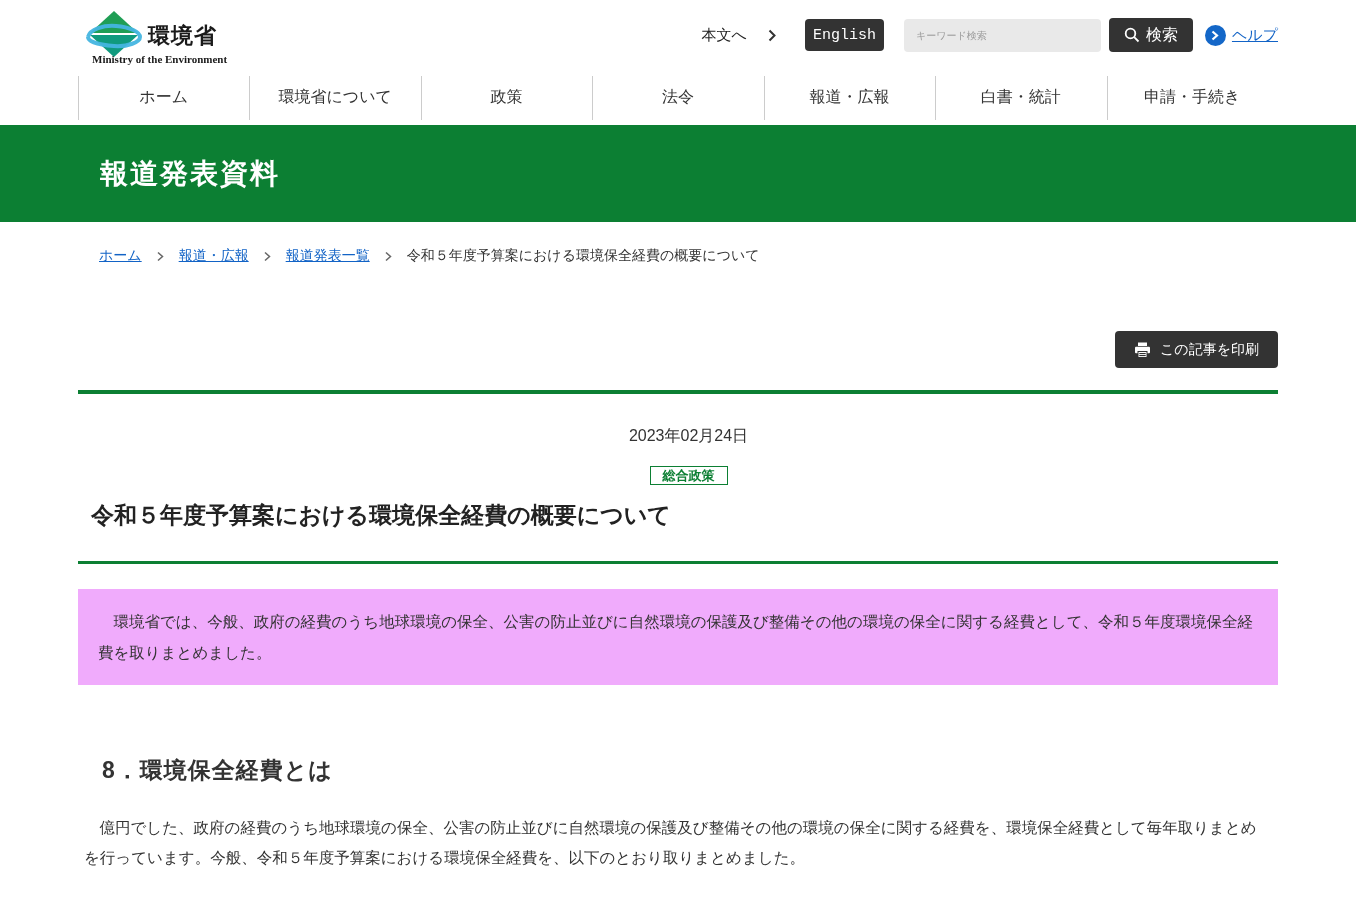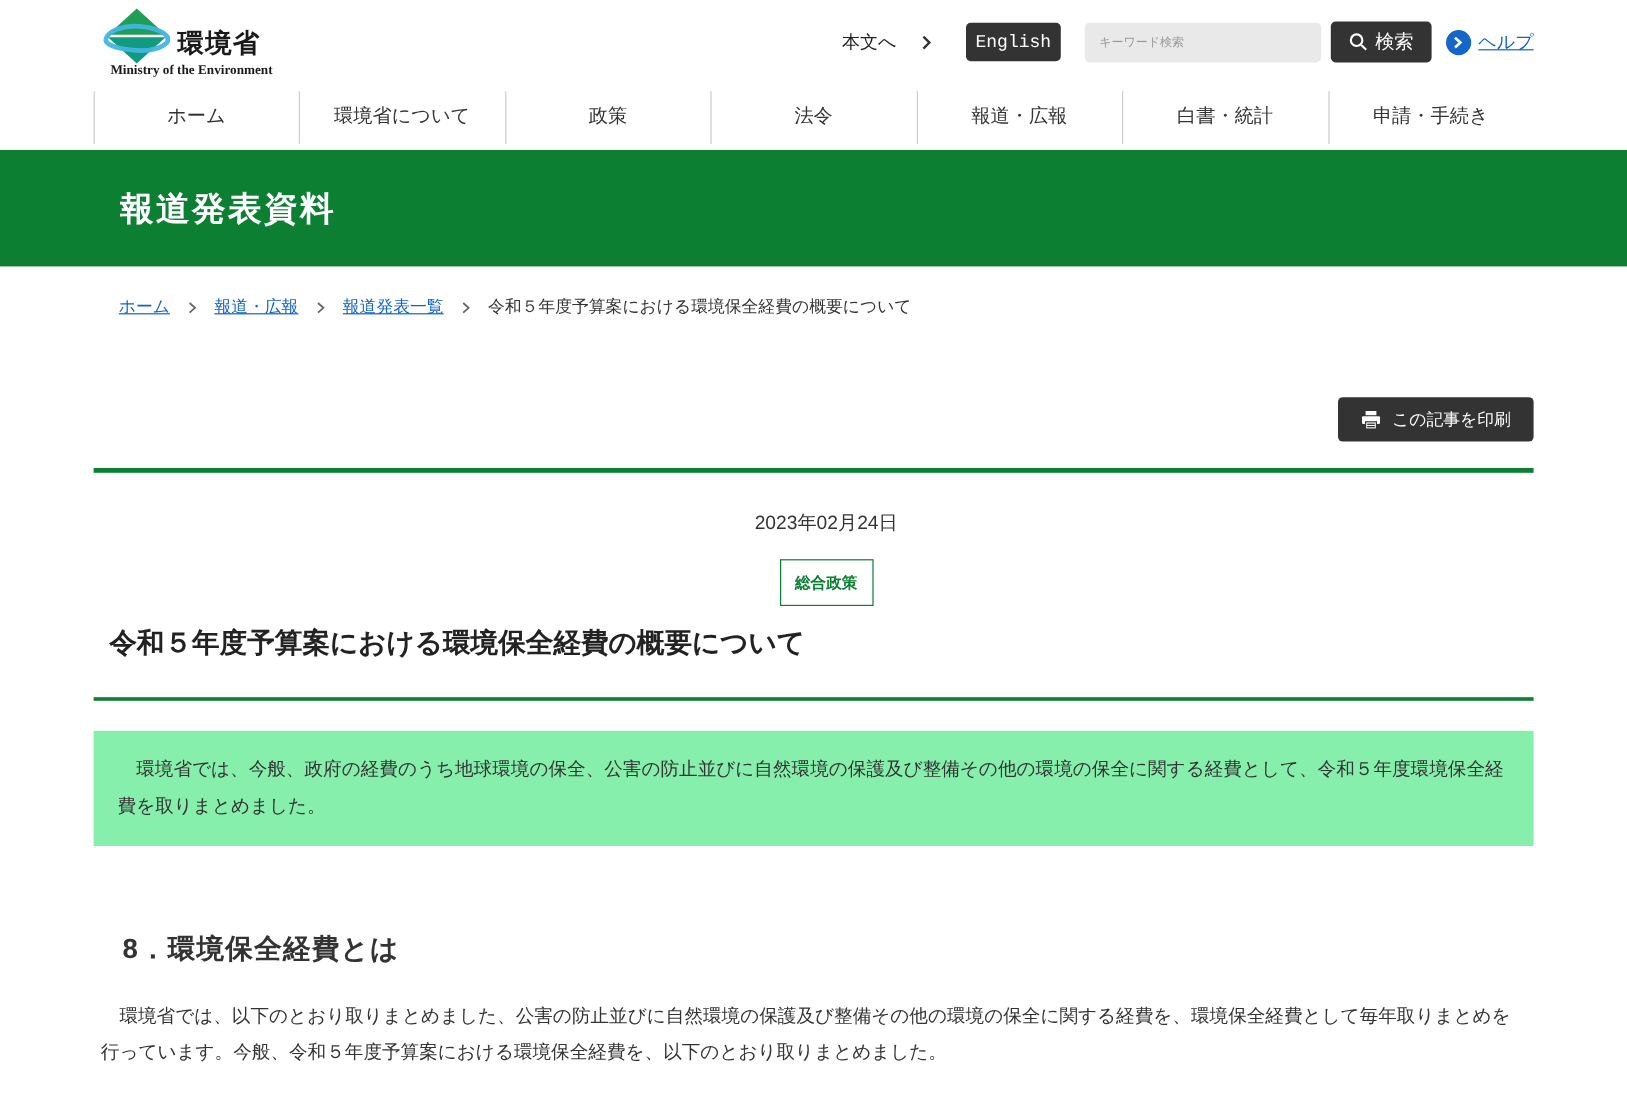--- a/index.html
+++ b/index.html
@@ -8,21 +8,21 @@
     font-family: "Liberation Sans", "DejaVu Sans", sans-serif;
     background: #ffffff;
     color: #333;
     overflow: hidden;
   }
   .container { width: 1200px; margin: 0 auto; }
 
   
   .top-bar { height: 70px; }
   .top-bar .container { height: 100%; display: flex; align-items: center; }
-  .logo { display: flex; align-items: flex-start; gap: 6px; margin-left: 8px; }
+  .logo { display: flex; align-items: center; gap: 6px; margin-left: 8px; }
   .logo-mark { width: 56px; height: 52px; flex: 0 0 auto; }
   .logo-textblock { display: flex; flex-direction: column; }
   .logo-title { font-size: 22px; font-weight: bold; color: #1a1a1a; margin-top: 16px; letter-spacing: 1px; }
   .logo-sub { font-family: "Liberation Serif", "DejaVu Serif", serif; font-size: 11px; font-weight: bold; color: #1a1a1a; margin-left: -56px; margin-top: 2px; white-space: nowrap; }
   .top-right { margin-left: auto; display: flex; align-items: center; }
   .skip-link { display: flex; align-items: center; gap: 21px; font-size: 15px; color: #222; cursor: pointer; }
   .btn-dark {
     background: #333333; color: #fff; border: none; border-radius: 4px;
     font-size: 15px; cursor: pointer; display: flex; align-items: center; justify-content: center;
     font-family: inherit;
@@ -69,27 +69,27 @@
   
   .rule { background: #0c7f33; }
   .rule-1 { height: 4px; margin-top: 22px; }
   .rule-2 { height: 3px; margin-top: 30px; }
 
   .date-row { margin-top: 32px; }
   .date-row .container { display: flex; align-items: center; gap: 19px; padding-left: 21px; flex-direction: column; }
   .article-date { font-size: 16px; color: #333; }
   .category-badge {
     border: 1px solid #0c7f33; color: #0c7f33; background: #fff;
-    font-size: 13px; font-weight: bold; padding: 12px 12px; line-height: 1; cursor: pointer;
+    font-size: 13px; font-weight: bold; padding: 2px 12px; line-height: 1; cursor: pointer;
   }
   .article-title-row { margin-top: 15px; }
   .article-title { font-size: 23px; font-weight: bold; color: #222; padding-left: 13px; }
 
   .summary-box-row { margin-top: 25px; }
-  .summary-box { background: #86efac; padding: 17px 20px; }
+  .summary-box { background: #f0abfc; padding: 17px 20px; }
   .summary-box p { font-size: 15.5px; line-height: 31px; color: #333; text-indent: 1em; }
 
   .section-heading-row { margin-top: 70px; }
   .section-heading { font-size: 23px; font-weight: bold; color: #333; padding-left: 24px; letter-spacing: 1px; }
 
   .body-row { margin-top: 27px; }
   .body-row p { font-size: 15.5px; line-height: 30px; color: #333; text-indent: 1em; padding: 0 6px; }
 
   .icon-svg { display: block; }
 </style>
@@ -233,15 +233,15 @@
 </div>
 
 <div class="section-heading-row">
   <div class="container">
     <h3 class="section-heading">8．環境保全経費とは</h3>
   </div>
 </div>
 
 <div class="body-row">
   <div class="container">
-    <p>環境省では、以下のとおり取りまとめました、公害の防止並びに自然環境の保護及び整備その他の環境の保全に関する経費を、環境保全経費として毎年取りまとめを行っています。今般、令和５年度予算案における環境保全経費を、以下のとおり取りまとめました。</p>
+    <p>億円でした、政府の経費のうち地球環境の保全、公害の防止並びに自然環境の保護及び整備その他の環境の保全に関する経費を、環境保全経費として毎年取りまとめを行っています。今般、令和５年度予算案における環境保全経費を、以下のとおり取りまとめました。</p>
   </div>
 </div>
 
 </body></html>

